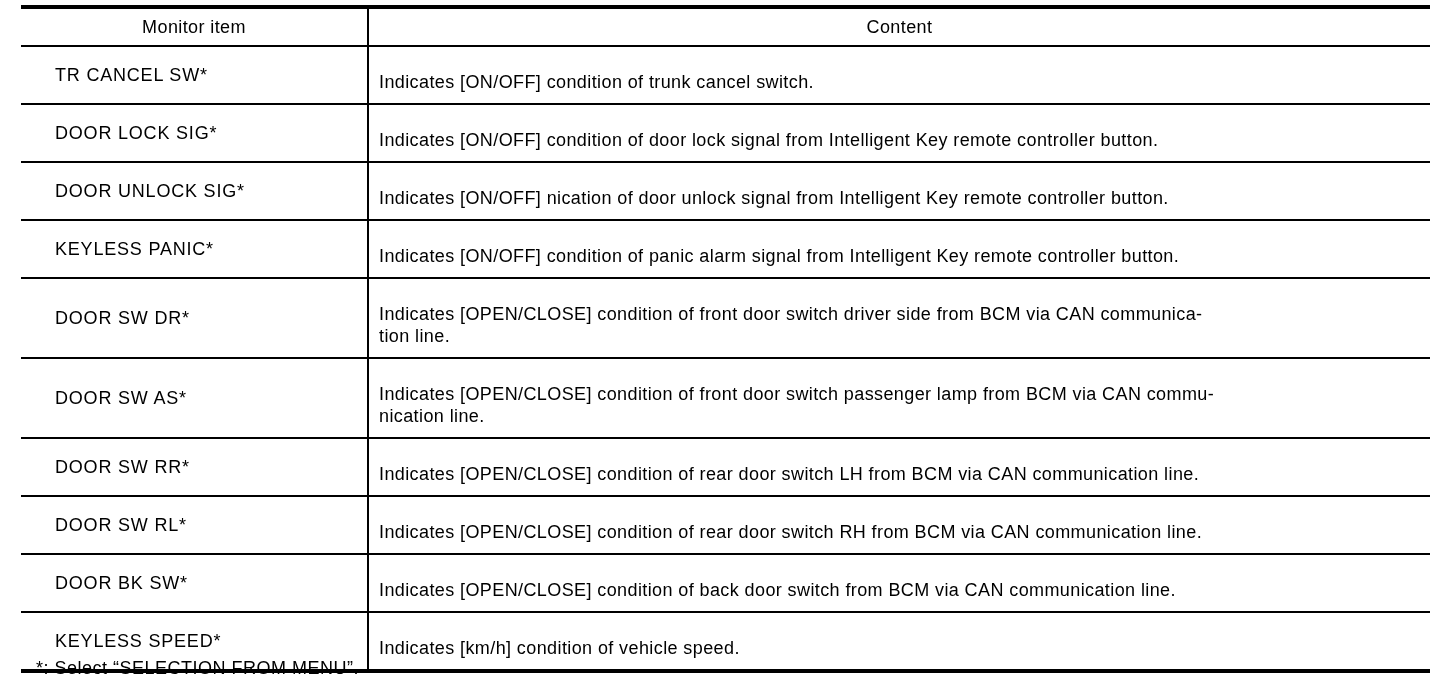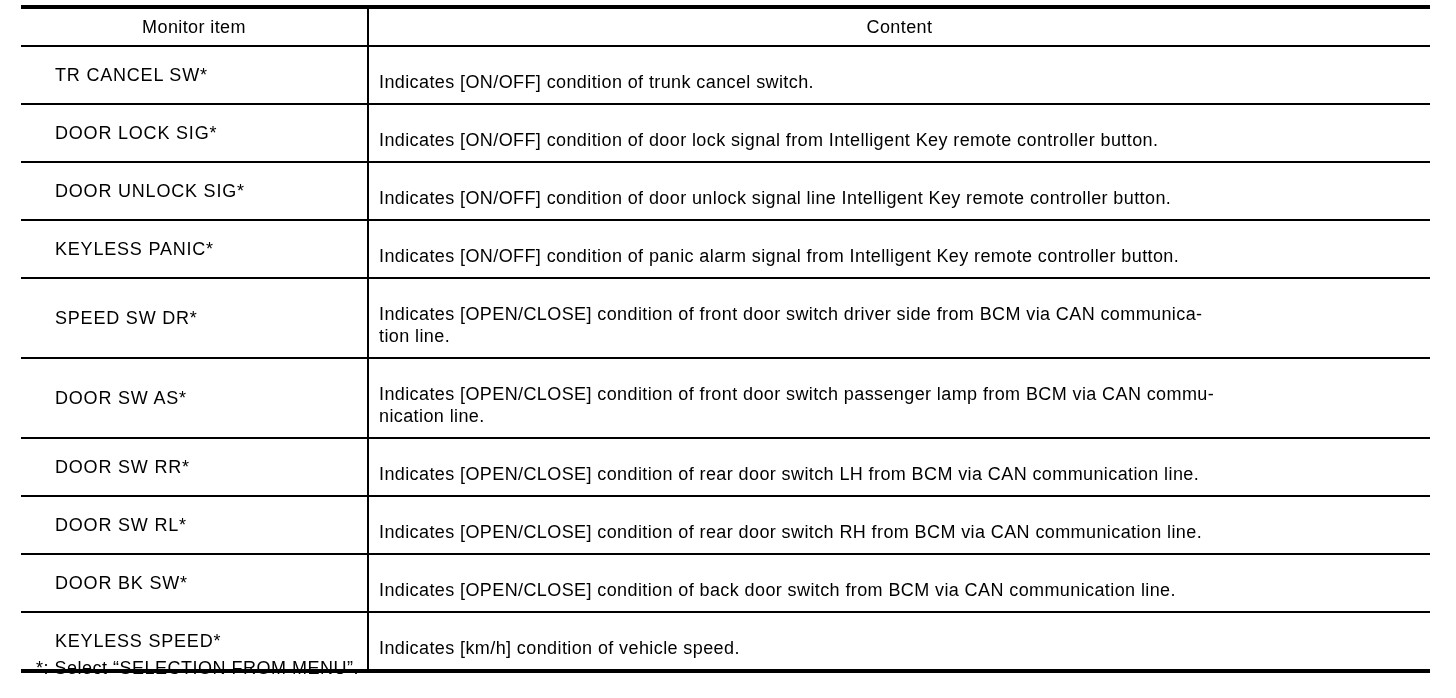--- a/index.html
+++ b/index.html
@@ -89,28 +89,28 @@
       <tr>
         <td class="item-cell">TR CANCEL SW*</td>
         <td class="content-cell">Indicates [ON/OFF] condition of trunk cancel switch.</td>
       </tr>
       <tr>
         <td class="item-cell">DOOR LOCK SIG*</td>
         <td class="content-cell">Indicates [ON/OFF] condition of door lock signal from Intelligent Key remote controller button.</td>
       </tr>
       <tr>
         <td class="item-cell">DOOR UNLOCK SIG*</td>
-        <td class="content-cell">Indicates [ON/OFF] condition of door unlock signal line Intelligent Key remote controller button.</td>
+        <td class="content-cell">Indicates [ON/OFF] nication of door unlock signal from Intelligent Key remote controller button.</td>
       </tr>
       <tr>
         <td class="item-cell">KEYLESS PANIC*</td>
         <td class="content-cell">Indicates [ON/OFF] condition of panic alarm signal from Intelligent Key remote controller button.</td>
       </tr>
       <tr>
-        <td class="item-cell">SPEED SW DR*</td>
+        <td class="item-cell">DOOR SW DR*</td>
         <td class="content-cell">Indicates [OPEN/CLOSE] condition of front door switch driver side from BCM via CAN communica-
 tion line.</td>
       </tr>
       <tr>
         <td class="item-cell">DOOR SW AS*</td>
         <td class="content-cell">Indicates [OPEN/CLOSE] condition of front door switch passenger lamp from BCM via CAN commu-
 nication line.</td>
       </tr>
       <tr>
         <td class="item-cell">DOOR SW RR*</td>

